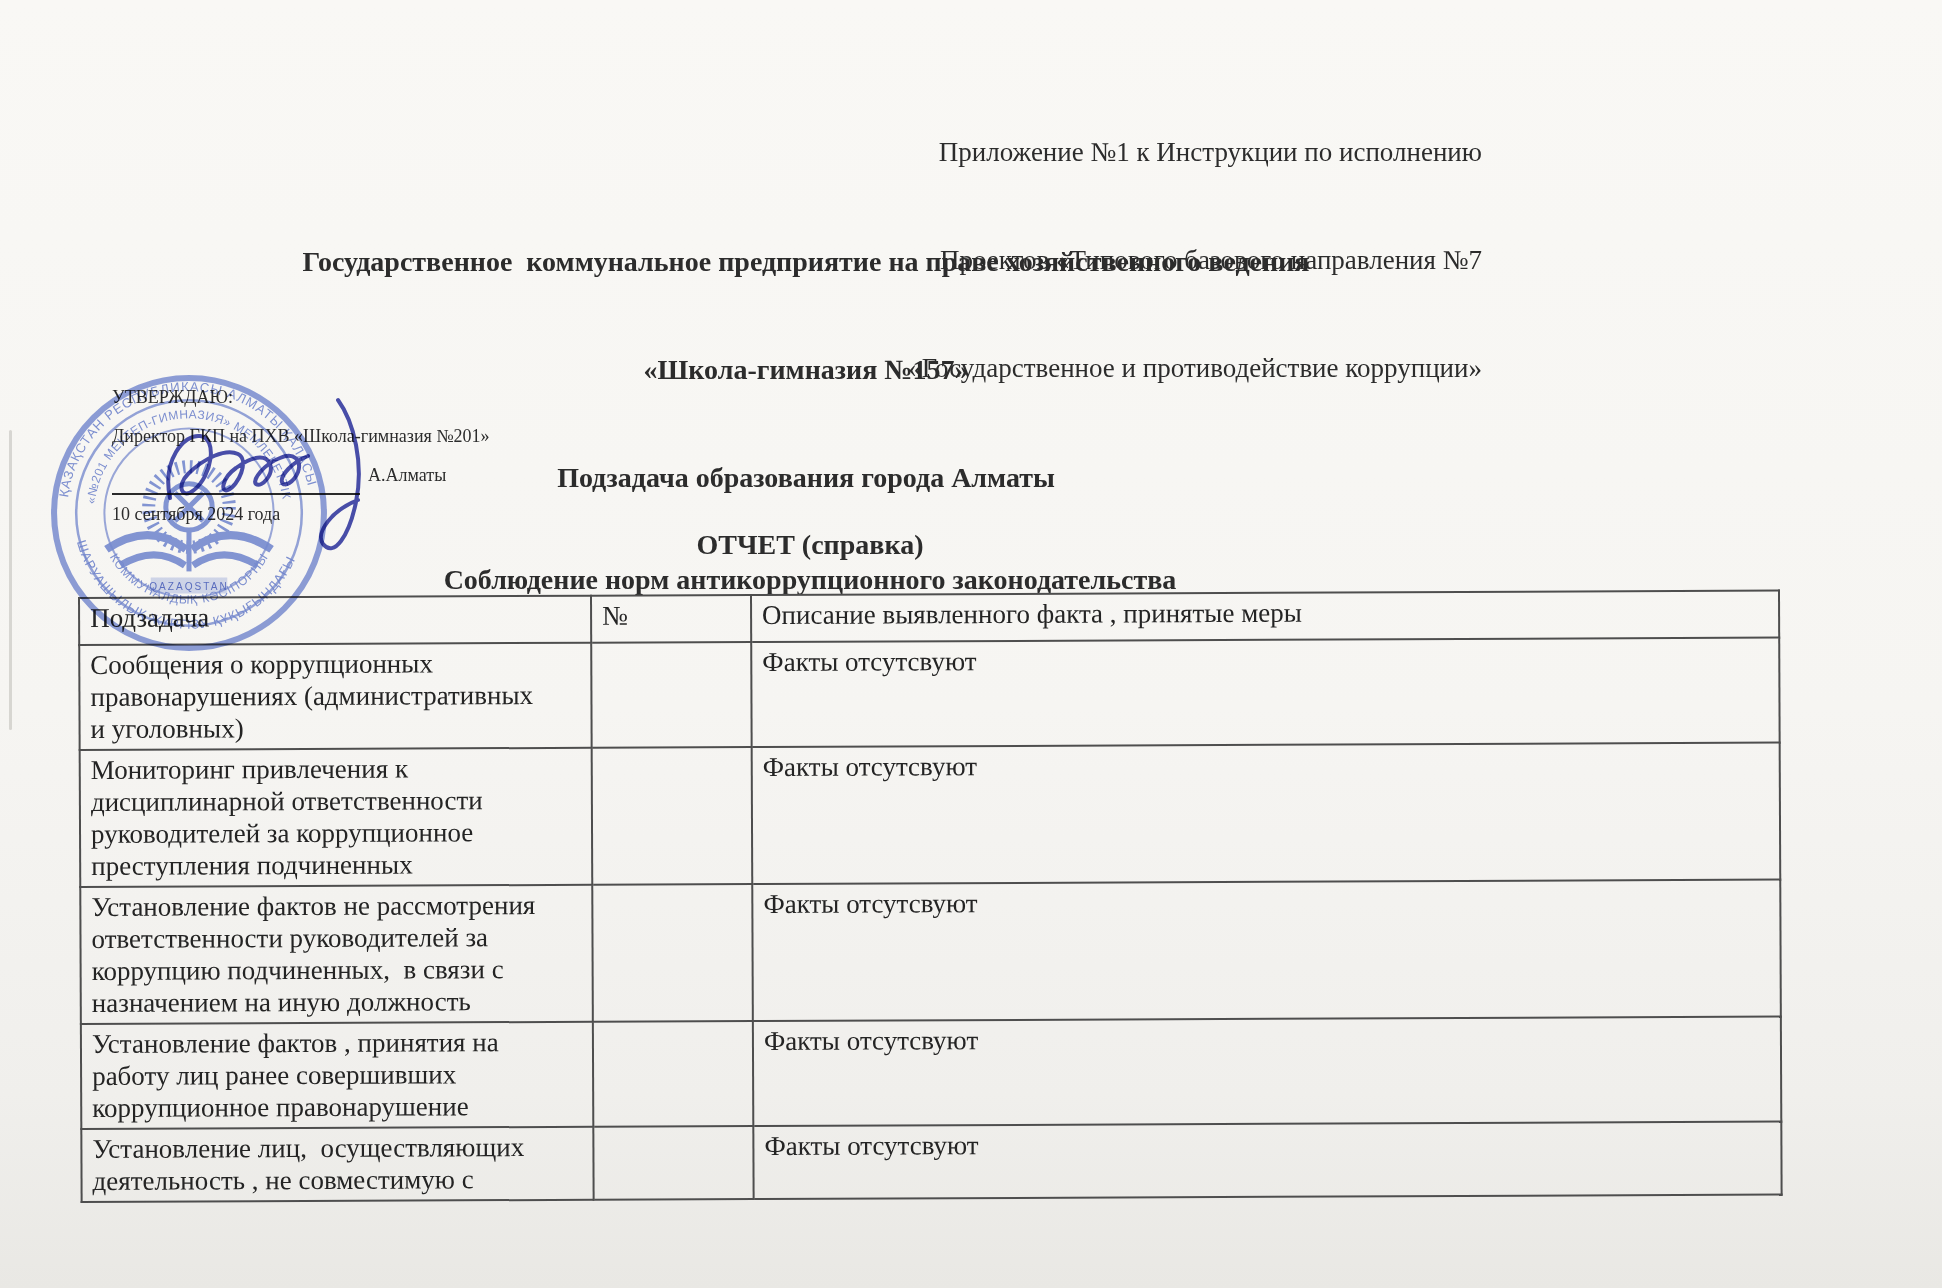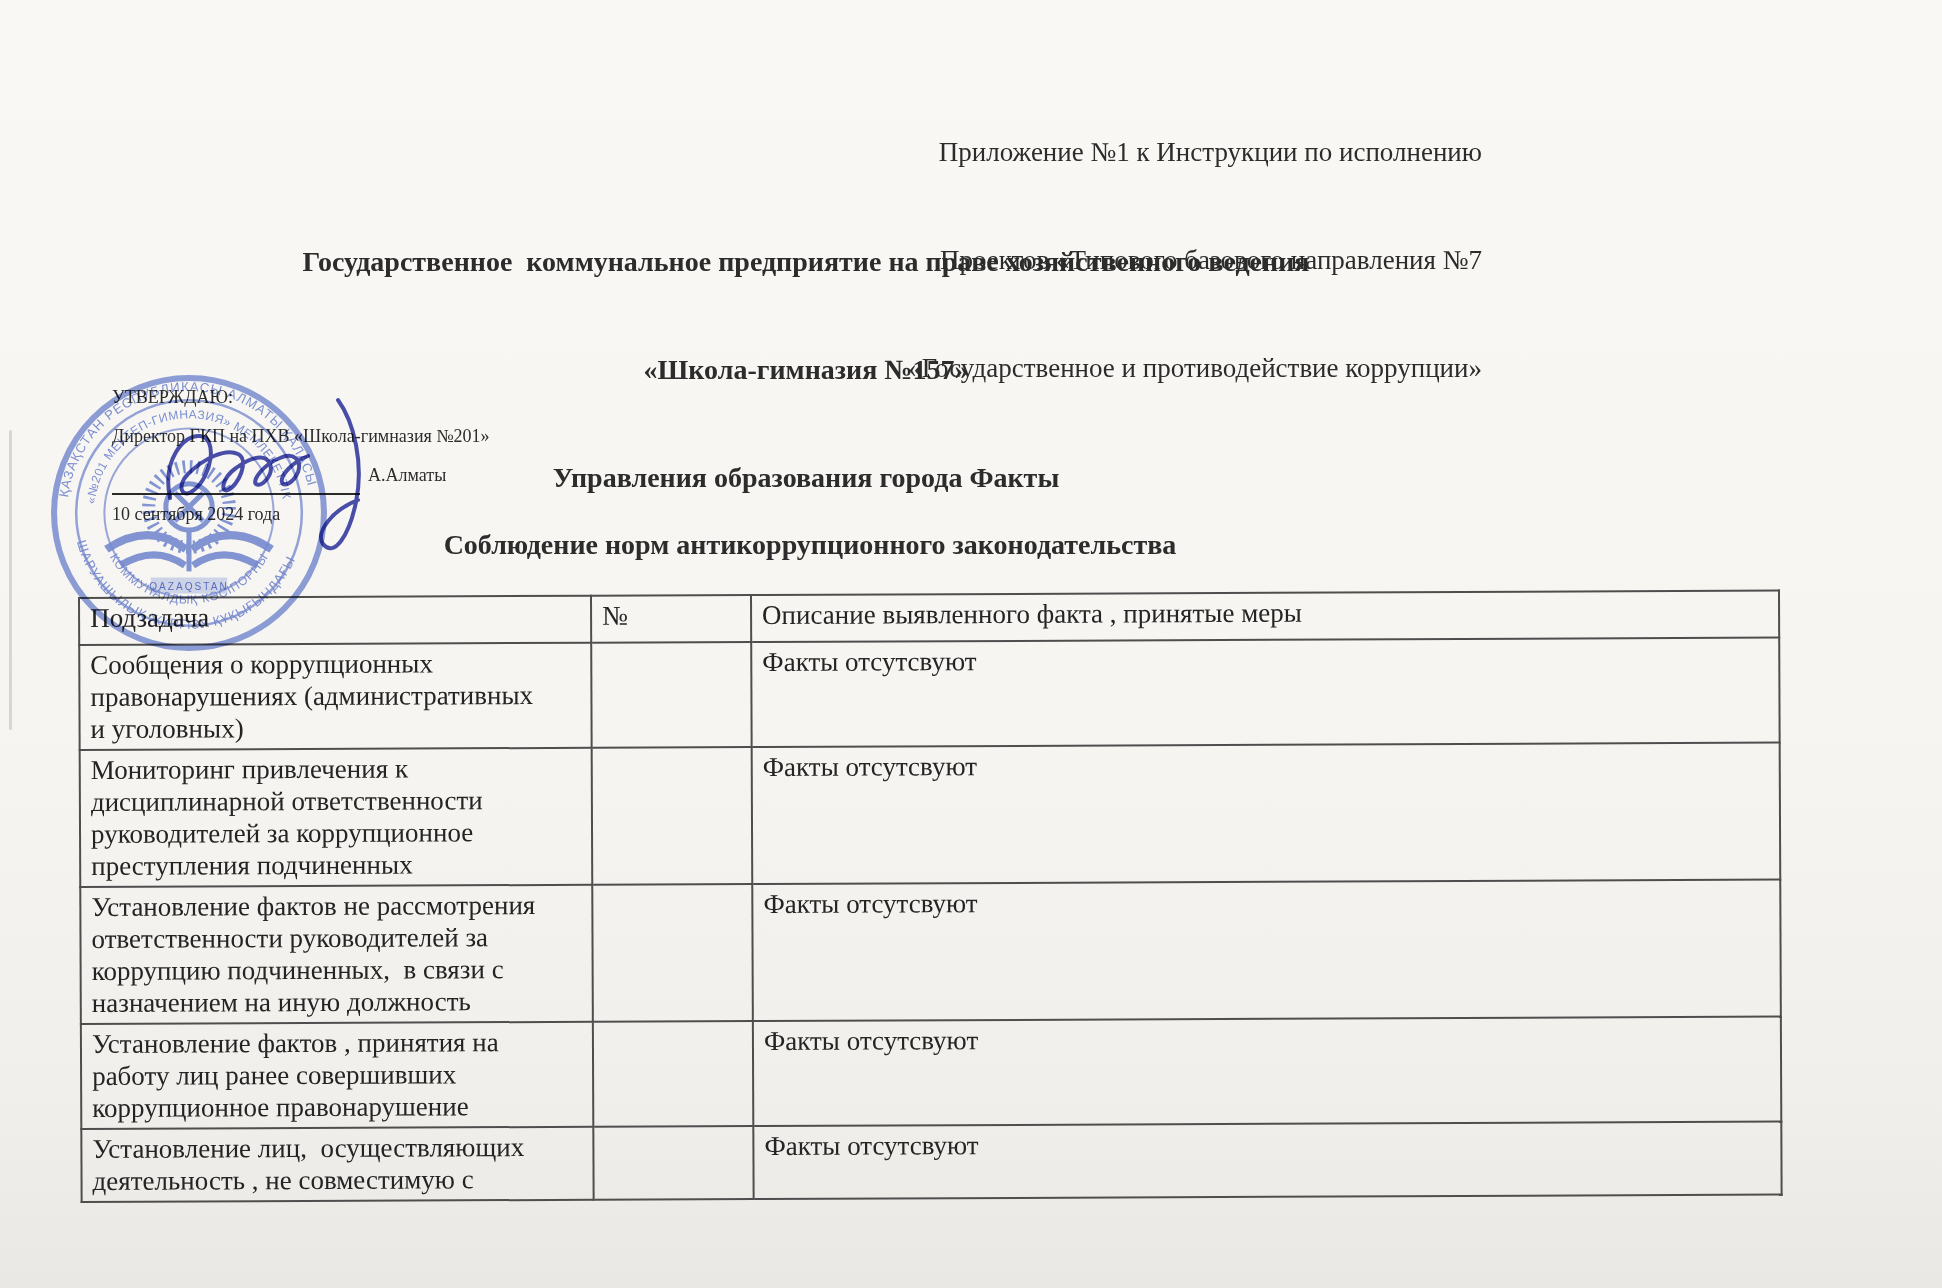--- a/index.html
+++ b/index.html
@@ -75,21 +75,21 @@
 
   <div class="annex-note">
     <div>Приложение №1 к Инструкции по исполнению</div>
     <div>Проектов «Типового базового направления №7</div>
     <div>«Государственное и противодействие коррупции»</div>
   </div>
 
   <div class="org-title">
     <div>Государственное  коммунальное предприятие на праве хозяйственного ведения</div>
     <div>«Школа-гимназия №157»</div>
-    <div>Управления образования города Факты</div>
+    <div>Подзадача образования города Алматы</div>
   </div>
 
   <div class="approval">
     <div>УТВЕРЖДАЮ:</div>
     <div>Директор ГКП на ПХВ «Школа-гимназия №201»</div>
     <div class="sig-row">
       <span class="sig-line"></span><span>А.Алматы</span>
     </div>
     <div>10 сентября 2024 года</div>
   </div>
@@ -135,20 +135,21 @@
   </svg>
 
   <svg class="signature" viewBox="0 0 330 185">
     <g stroke="#4a50b0" stroke-width="4" fill="none" stroke-linecap="round">
       <path d="M28,108 C20,70 42,44 58,46 C76,48 70,86 52,100 C40,110 34,96 46,84 C62,68 84,58 96,64 C108,70 96,96 86,100 C78,103 80,88 94,78 C110,66 124,64 128,74 C132,84 120,98 114,94 C110,90 122,74 138,68 C152,62 160,70 156,82 C152,92 142,98 140,92 C138,86 150,72 166,66"></path>
       <path d="M196,10 C212,32 222,74 214,112 C207,146 192,168 181,154 C173,143 190,120 216,110"></path>
     </g>
   </svg>
 
   <div class="report-heading">
+    <div>ОТЧЕТ (справка)</div>
     <div>Соблюдение норм антикоррупционного законодательства</div>
   </div>
 
   <div class="table-wrap">
     <table class="report">
       <colgroup>
           <col style="width:512px">
           <col style="width:160px">
           <col style="width:1028px">
         </colgroup>

